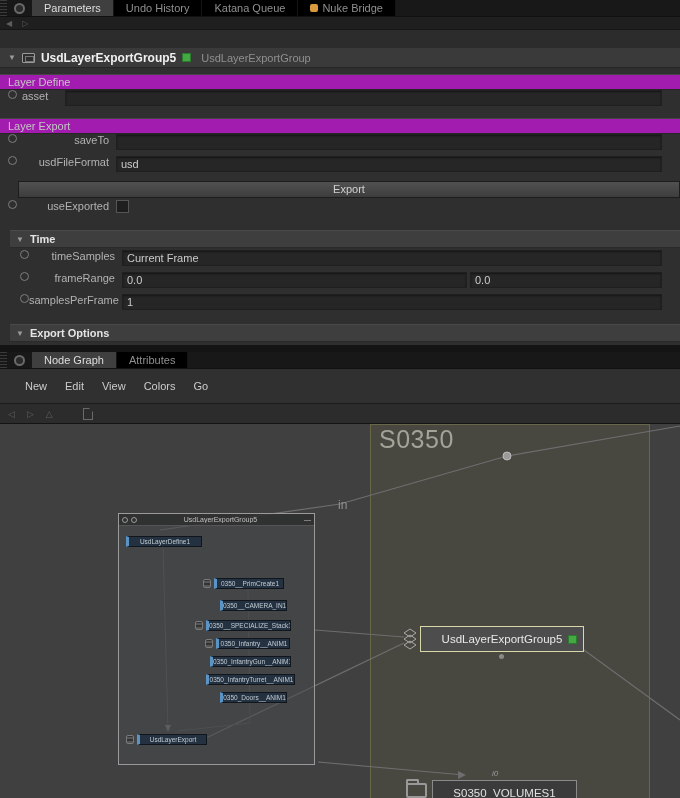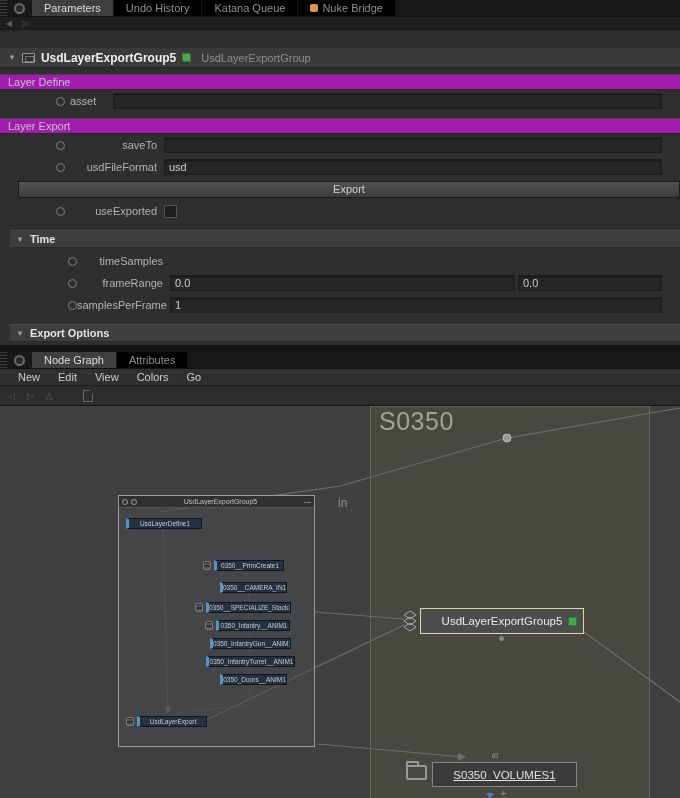--- a/index.html
+++ b/index.html
@@ -27,50 +27,50 @@
   .pspacer { height: 18px; background: #2c2c2c; }
   .node-header { height: 20px; background: #3a3a3a; border-bottom: 1px solid #262626; display: flex; align-items: center; gap: 6px; padding-left: 8px; }
   .expander { font-size: 8px; color: #9a9a9a; }
   .node-type-icon { width: 13px; height: 10px; border: 1px solid #9a9a9a; border-radius: 1px; background: #2e2e2e; position: relative; }
   .node-type-icon::after { content:""; position:absolute; left:2px; top:2px; width:7px; height:4px; border:1px solid #777; }
   .node-title { font-weight: bold; color: #f0f0f0; font-size: 12px; }
   .green-sq { width: 9px; height: 9px; background: #44a844; border: 1px solid #2c7a2c; }
   .node-type-text { color: #8f8f8f; margin-left: 4px; }
 
   .sec-header { height: 16px; line-height: 15px; background: #a21caf; border-top: 1px solid #454545; border-bottom: 1px solid #262626; padding-left: 8px; color: #c4c4c4; margin-top: 6px; }
-  .prow { display: flex; align-items: center; height: 22px; padding-right: 18px; margin-left: 48px; }
+  .prow { display: flex; height: 22px; padding-right: 18px; }
   .pstate { width: 9px; height: 9px; border: 1px solid #7d7d7d; border-radius: 50%; margin-left: 8px; flex: none; }
   .plabel { width: 92px; text-align: right; margin-right: 7px; color: #b2b2b2; flex: none; white-space: nowrap; }
   .plabel.left { width: 36px; text-align: left; margin-left: 5px; }
   .pfield { flex: 1; height: 16px; background: #262626; border: 1px solid #1f1f1f; box-shadow: inset 0 1px 2px rgba(0,0,0,.45); color: #cccccc; font-size: 11px; font-family: "Liberation Sans", sans-serif; padding: 0 4px; min-width: 0; }
   .pfield.half1 { flex: none; width: 345px; margin-right: 3px; }
   .pfield.half2 { flex: 1; }
   .export-row { height: 22px; display: flex; align-items: center; padding-left: 18px; }
   .export-btn { flex: 1; height: 17px; background: linear-gradient(#515151,#3d3d3d); border: 1px solid #1d1d1d; color: #d0d0d0; font-size: 11px; font-family: "Liberation Sans", sans-serif; }
   .checkbox { width: 13px; height: 13px; appearance: none; background: #1e1e1e; border: 1px solid #555; }
   .group-header { height: 18px; margin: 8px 0 2px 10px; background: #3e3e3e; border-top: 1px solid #4a4a4a; border-bottom: 1px solid #2a2a2a; display: flex; align-items: center; gap: 6px; padding-left: 6px; font-weight: bold; color: #e4e4e4; }
   .prow.indent .pstate { margin-left: 20px; }
   .prow.indent .plabel { width: 86px; }
 
   
   .panel-divider { height: 7px; background: #141414; }
 
   
   .graph-panel { height: 446px; background: #2c2c2c; overflow: hidden; }
-  .menubar { height: 17px; background: #303030; border-bottom: 1px solid #1c1c1c; display: flex; align-items: center; padding-left: 9px; }
+  .menubar { height: 35px; background: #303030; border-bottom: 1px solid #1c1c1c; display: flex; align-items: center; padding-left: 16px; }
   .menu-item { padding: 0 9px; color: #cccccc; }
   .gtoolbar { height: 20px; background: #2c2c2c; border-bottom: 1px solid #141414; display: flex; align-items: center; gap: 12px; padding-left: 8px; font-size: 9px; color: #5f5f5f; }
   .doc-icon { width: 10px; height: 12px; border: 1px solid #6a6a6a; margin-left: 18px; position: relative; background:#2c2c2c; }
   .doc-icon::after { content:""; position:absolute; right:-1px; top:-1px; border-left:4px solid transparent; border-top:4px solid #2c2c2c; }
 
   .canvas { position: relative; height: 393px; background: #404040; overflow: hidden; }
   .group-box { position: absolute; left: 370px; top: 0; width: 280px; height: 393px; background: rgba(128,126,62,0.12); border: 1px solid rgba(165,162,95,0.35); }
   .group-label { position: absolute; left: 8px; top: 0; font-size: 25px; color: #a3a398; letter-spacing: 0.5px; }
   .wires { position: absolute; left: 0; top: 0; }
-  .in-label { position: absolute; left: 338px; top: 90px; font-size: 12px; color: #909090; }
+  .in-label { position: absolute; left: 338px; top: 74px; font-size: 12px; color: #909090; }
 
   .xgroup { position: absolute; left: 118px; top: 89px; width: 197px; height: 252px; background: rgba(70,72,74,0.55); border: 1px solid #9a9a9a; }
   .xgroup-header { height: 12px; background: rgba(38,38,38,0.65); border-bottom: 1px solid #555; display: flex; align-items: center; font-size: 7px; color: #c0c0c0; padding: 0 3px; gap: 3px; }
   .tiny-circle { width: 6px; height: 6px; border: 1px solid #999; border-radius: 50%; flex: none; }
   .xgroup-title { flex: 1; text-align: center; white-space: nowrap; overflow: hidden; }
   .gnode { position: absolute; height: 11px; background: #243140; border: 1px solid #10161c; border-left: 3px solid #5b93c4; color: #c2ccd4; font-size: 6.5px; line-height: 9px; text-align: center; white-space: nowrap; overflow: hidden; }
   .db-icon { position: absolute; width: 8px; height: 9px; border: 1px solid #7a7a7a; border-radius: 2px; background: repeating-linear-gradient(0deg,#575757 0 2px,#333 2px 4px); }
 
   .main-node { position: absolute; left: 420px; top: 202px; width: 164px; height: 26px; background: #4d4d4d; border: 1px solid #d8d8a8; display: flex; align-items: center; justify-content: center; color: #e8e8e8; font-size: 11.5px; z-index: 3; }
   .main-node .green-sq { position: absolute; right: 6px; top: 8px; }
@@ -147,20 +147,21 @@
     <input type="checkbox" class="checkbox" style="">
   </div>
 
   <div class="group-header">
     <span class="expander">▼</span>
     <span>Time</span>
   </div>
   <div class="prow indent">
     <span class="pstate"></span>
     <span class="plabel">timeSamples</span>
+    <input class="pfield" value="Current Frame" style="">
   </div>
   <div class="prow indent">
     <span class="pstate"></span>
     <span class="plabel">frameRange</span>
     <input class="pfield half1" value="0.0" style="">
     <input class="pfield half2" value="0.0" style="">
   </div>
   <div class="prow indent">
     <span class="pstate"></span>
     <span class="plabel">samplesPerFrame</span>

